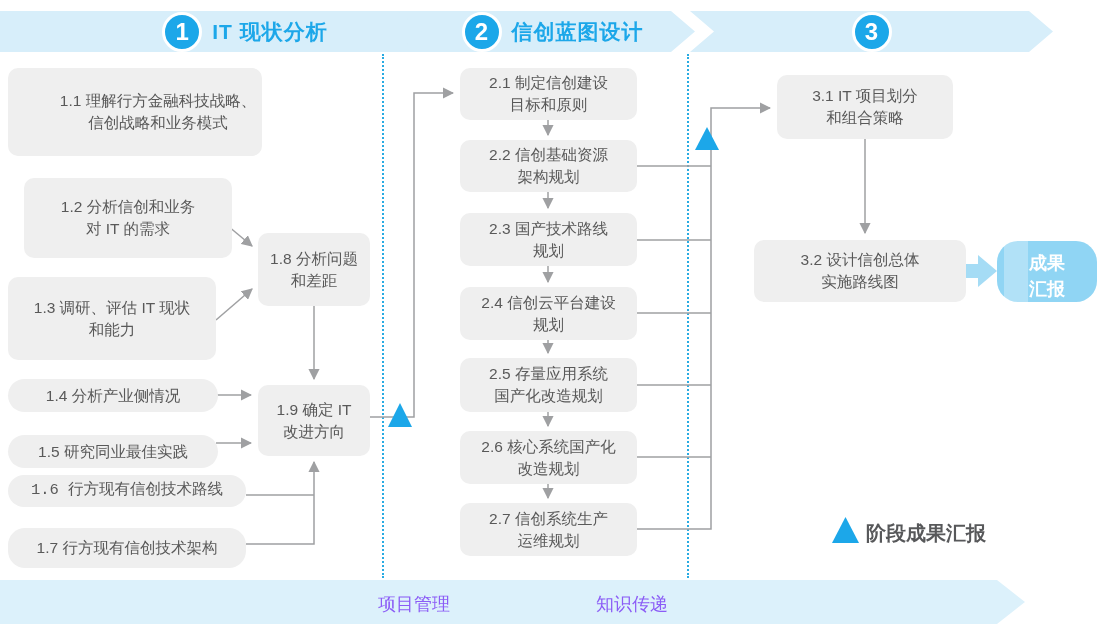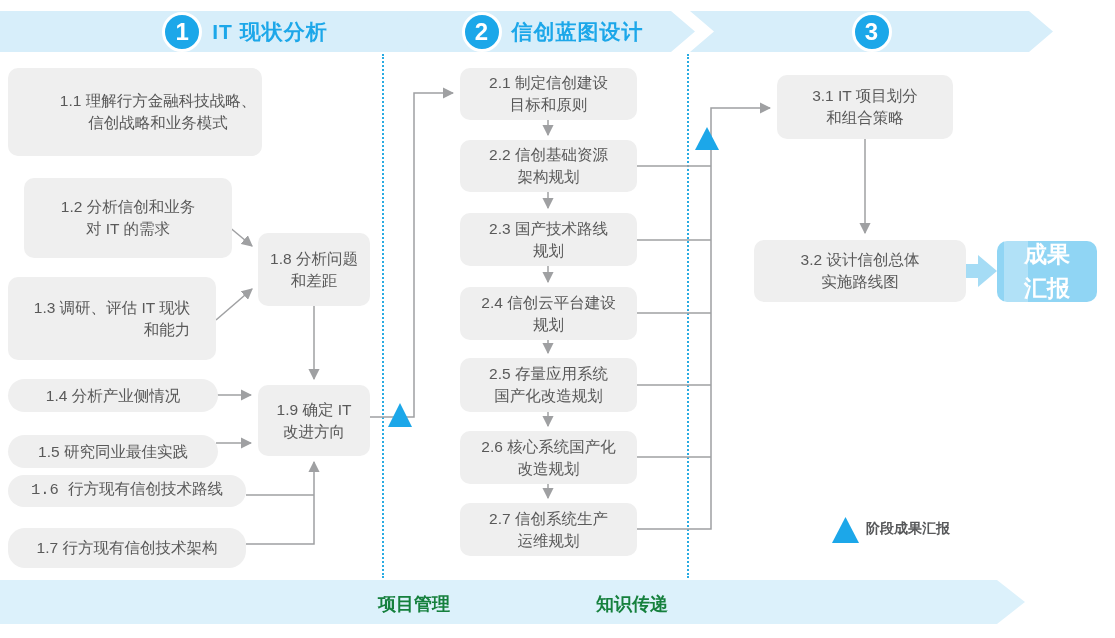--- a/index.html
+++ b/index.html
@@ -13,29 +13,29 @@
   .phase-title{color:#1CA7E9;font-weight:bold;font-size:21px;letter-spacing:1px;white-space:nowrap;}
 
   
   .dotline{position:absolute;top:54px;height:524px;width:0;border-left:2px dotted #29ABE2;}
 
   
   .box{position:absolute;background:#EFEFEF;border-radius:10px;color:#595959;font-size:15.5px;line-height:1.4;display:flex;align-items:center;justify-content:center;text-align:center;white-space:pre-line;}
   .pill{border-radius:17px;}
 
   
-  .result{position:absolute;background:#90D5F4;border-radius:10px;color:#fff;font-weight:bold;font-size:23px;line-height:1.45;display:flex;align-items:center;justify-content:center;text-align:center;white-space:pre-line;}
+  .result{position:absolute;background:#90D5F4;border-radius:21px;color:#fff;font-weight:bold;font-size:18px;line-height:1.45;display:flex;align-items:flex-end;justify-content:center;text-align:center;white-space:pre-line;}
   .result .stripe{position:absolute;left:7px;top:0;width:24px;height:100%;background:rgba(255,255,255,0.3);}
 
   
   .footer-bar{position:absolute;left:0;top:580px;width:1025px;height:44px;background:#DCF1FB;clip-path:polygon(0 0,calc(100% - 28px) 0,100% 50%,calc(100% - 28px) 100%,0 100%);}
-  .footer-label{position:absolute;top:592px;width:100px;text-align:center;color:#15803d;font-weight:bold;font-size:18px;}
+  .footer-label{position:absolute;top:592px;width:100px;text-align:center;color:#8b5cf6;font-weight:normal;font-size:18px;}
 
   
-  .legend-label{position:absolute;left:866px;top:520px;color:#57585A;font-weight:bold;font-size:14px;}
+  .legend-label{position:absolute;left:866px;top:520px;color:#57585A;font-weight:bold;font-size:20px;}
 
   
   #wires{position:absolute;left:0;top:0;pointer-events:none;}
 </style>
 </head>
 <body>
 
 <div id="canvas">
 
   <div class="band band-start" style="left:0;width:390px;padding-left:50px;">
@@ -91,21 +91,21 @@
     <polygon points="388,427 412,427 400,403" fill="#1CA7E9"></polygon>
     <polygon points="695,150 719,150 707,127" fill="#1CA7E9"></polygon>
     <polygon points="832,543 859,543 845.5,517" fill="#1CA7E9"></polygon>
     <polygon points="958,264 978,264 978,255 997,271 978,287 978,278 958,278" fill="#A5DCF5"></polygon>
   </svg>
 
   <div class="box" style="left:8px;top:68px;width:208px;height:88px;padding-left:46px;">1.1 理解行方金融科技战略、
 信创战略和业务模式</div>
   <div class="box" style="left:8px;top:178px;width:208px;height:80px;margin-left:16px;">1.2 分析信创和业务
 对 IT 的需求</div>
-  <div class="box" style="left:8px;top:277px;width:208px;height:83px;text-align:right;">1.3 调研、评估 IT 现状
+  <div class="box" style="left:8px;top:277px;width:208px;height:83px;">1.3 调研、评估 IT 现状
 和能力</div>
   <div class="box pill" style="left:8px;top:379px;width:210px;height:33px;">1.4 分析产业侧情况</div>
   <div class="box pill" style="left:8px;top:427px;width:210px;height:33px;margin-top:8px;">1.5 研究同业最佳实践</div>
   <div class="box pill" style="left:8px;top:475px;width:238px;height:32px;font-family:Liberation Mono, monospace;">1.6 行方现有信创技术路线</div>
   <div class="box pill" style="left:8px;top:528px;width:238px;height:40px;">1.7 行方现有信创技术架构</div>
   <div class="box" style="left:258px;top:233px;width:112px;height:73px;">1.8 分析问题
 和差距</div>
   <div class="box" style="left:258px;top:385px;width:112px;height:71px;">1.9 确定 IT
 改进方向</div>
 

